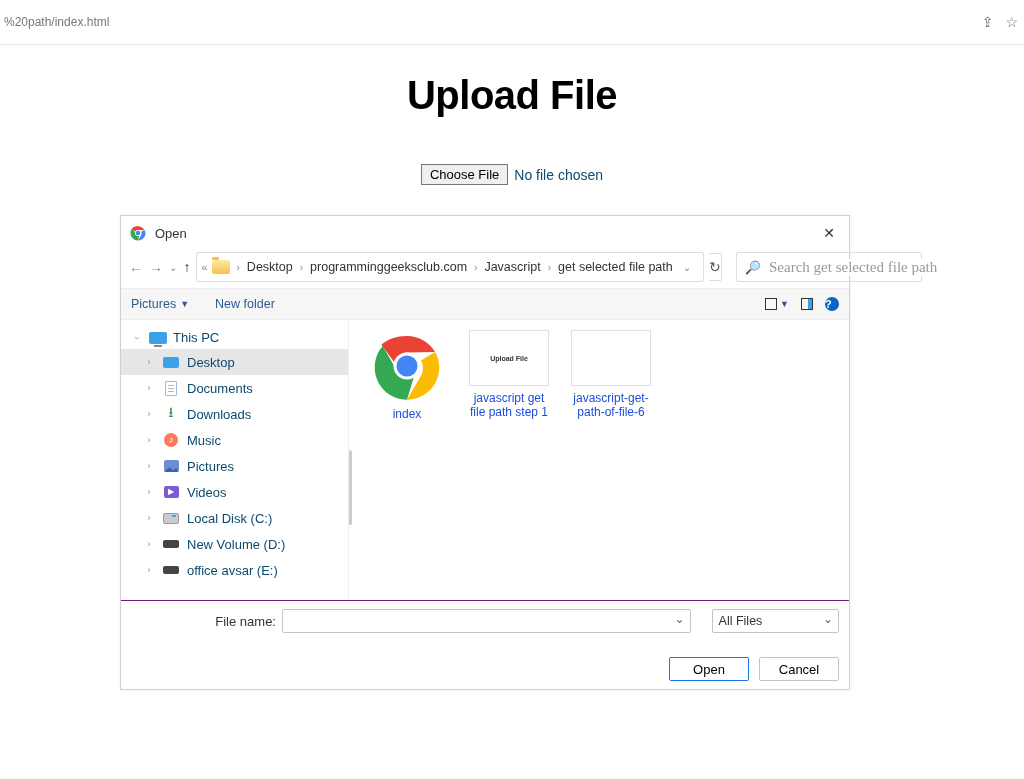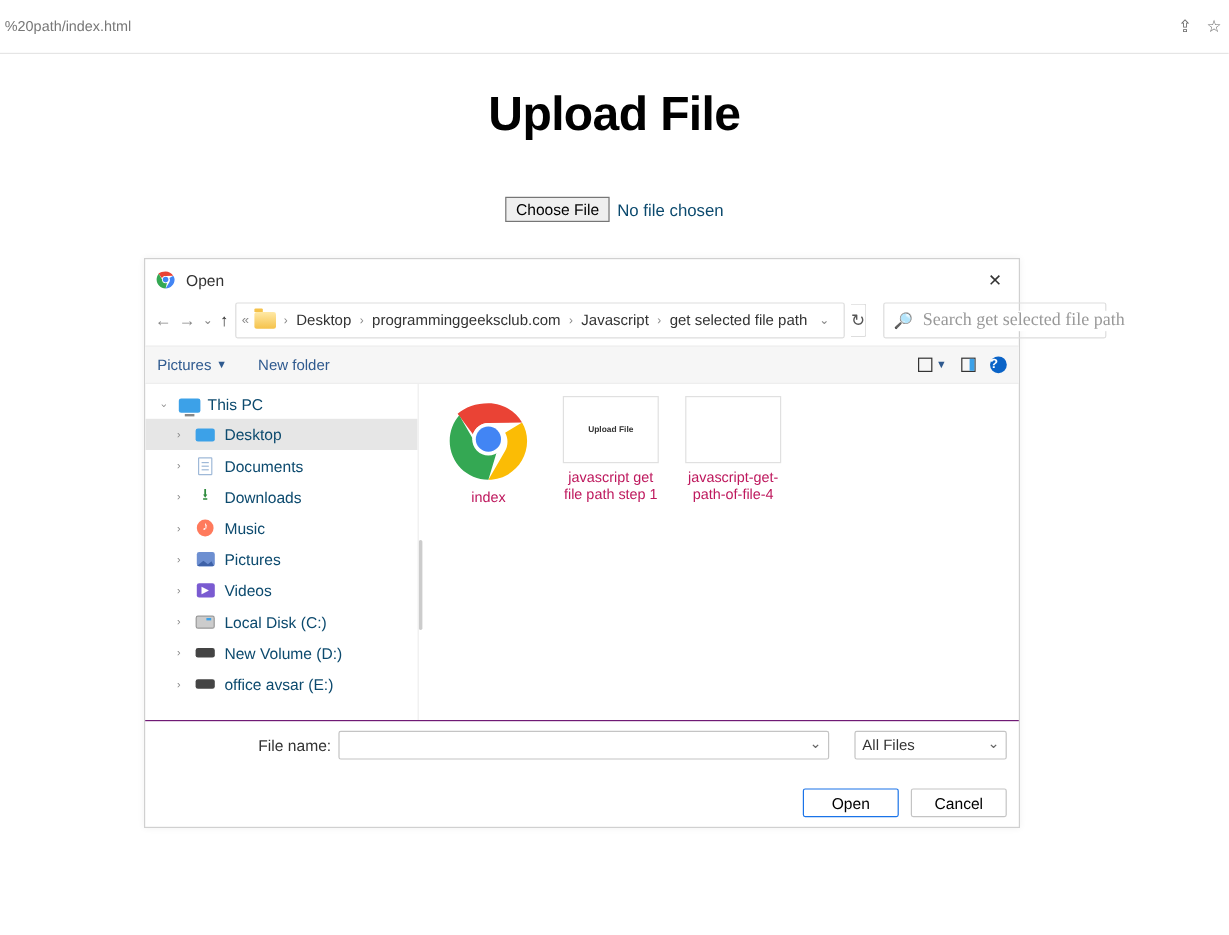--- a/index.html
+++ b/index.html
@@ -75,21 +75,21 @@
   .i-disk { width: 16px; height: 11px; background: #ccc; border: 1px solid #999; border-radius: 2px; position: relative; }
   .i-disk::after { content: ""; position: absolute; right: 2px; top: 1px; width: 4px; height: 2px; background: #3ca1e8; }
   .i-drive { width: 16px; height: 8px; background: #444; border-radius: 2px; }
 
   .content { flex: 1; position: relative; overflow: auto; padding: 10px 14px; }
   .content-scroll-indicator { position: absolute; left: 0; top: 130px; width: 3px; height: 75px; background: #ccc; border-radius: 2px; }
   .files { display: flex; gap: 14px; align-items: flex-start; }
   .file-item { width: 88px; display: flex; flex-direction: column; align-items: center; text-align: center; cursor: pointer; }
   .file-thumb { width: 80px; height: 56px; border: 1px solid #e0e0e0; background: #fff; display: flex; align-items: center; justify-content: center; font-size: 7px; color: #333; margin-bottom: 6px; }
   .thumb-inner { font-weight: bold; }
-  .file-item .flabel { font-size: 12px; color: #be185d; line-height: 1.15; word-break: break-word; }
+  .file-item .flabel { font-size: 12px; color: #1d4ed8; line-height: 1.15; word-break: break-word; }
   .chrome-logo { width: 72px; height: 72px; margin-bottom: 6px; }
 
   
   .footer { border-top: 1px solid #701a75; padding: 8px 10px; display: flex; flex-direction: column; gap: 24px; }
   .fname-row { display: flex; align-items: center; gap: 6px; }
   .fname-row .lbl { font-size: 13px; color: #333; width: 165px; text-align: right; }
   .fname-row input { flex: 1; height: 24px; border: 1px solid #c4c4c4; border-radius: 2px; padding: 0 18px 0 6px; font-size: 13px; outline: none; }
   .combo { position: relative; display: flex; }
   .combo.small { width: 465px; }
   .combo.filter { width: 160px; padding-left: 15px; }
@@ -279,21 +279,21 @@
           <div class="file-thumb">
             <span class="thumb-inner">Upload File</span>
           </div>
           <div class="flabel">javascript get file path step 1</div>
         </div>
 
         <div class="file-item">
           <div class="file-thumb">
             <span class="thumb-inner"></span>
           </div>
-          <div class="flabel">javascript-get-path-of-file-4</div>
+          <div class="flabel">javascript-get-path-of-file-6</div>
         </div>
       </div>
     </div>
   </div>
 
   <div class="footer">
     <div class="fname-row">
       <div class="lbl">File name:</div>
       <div class="combo small">
         <input type="text" value="" style="">

